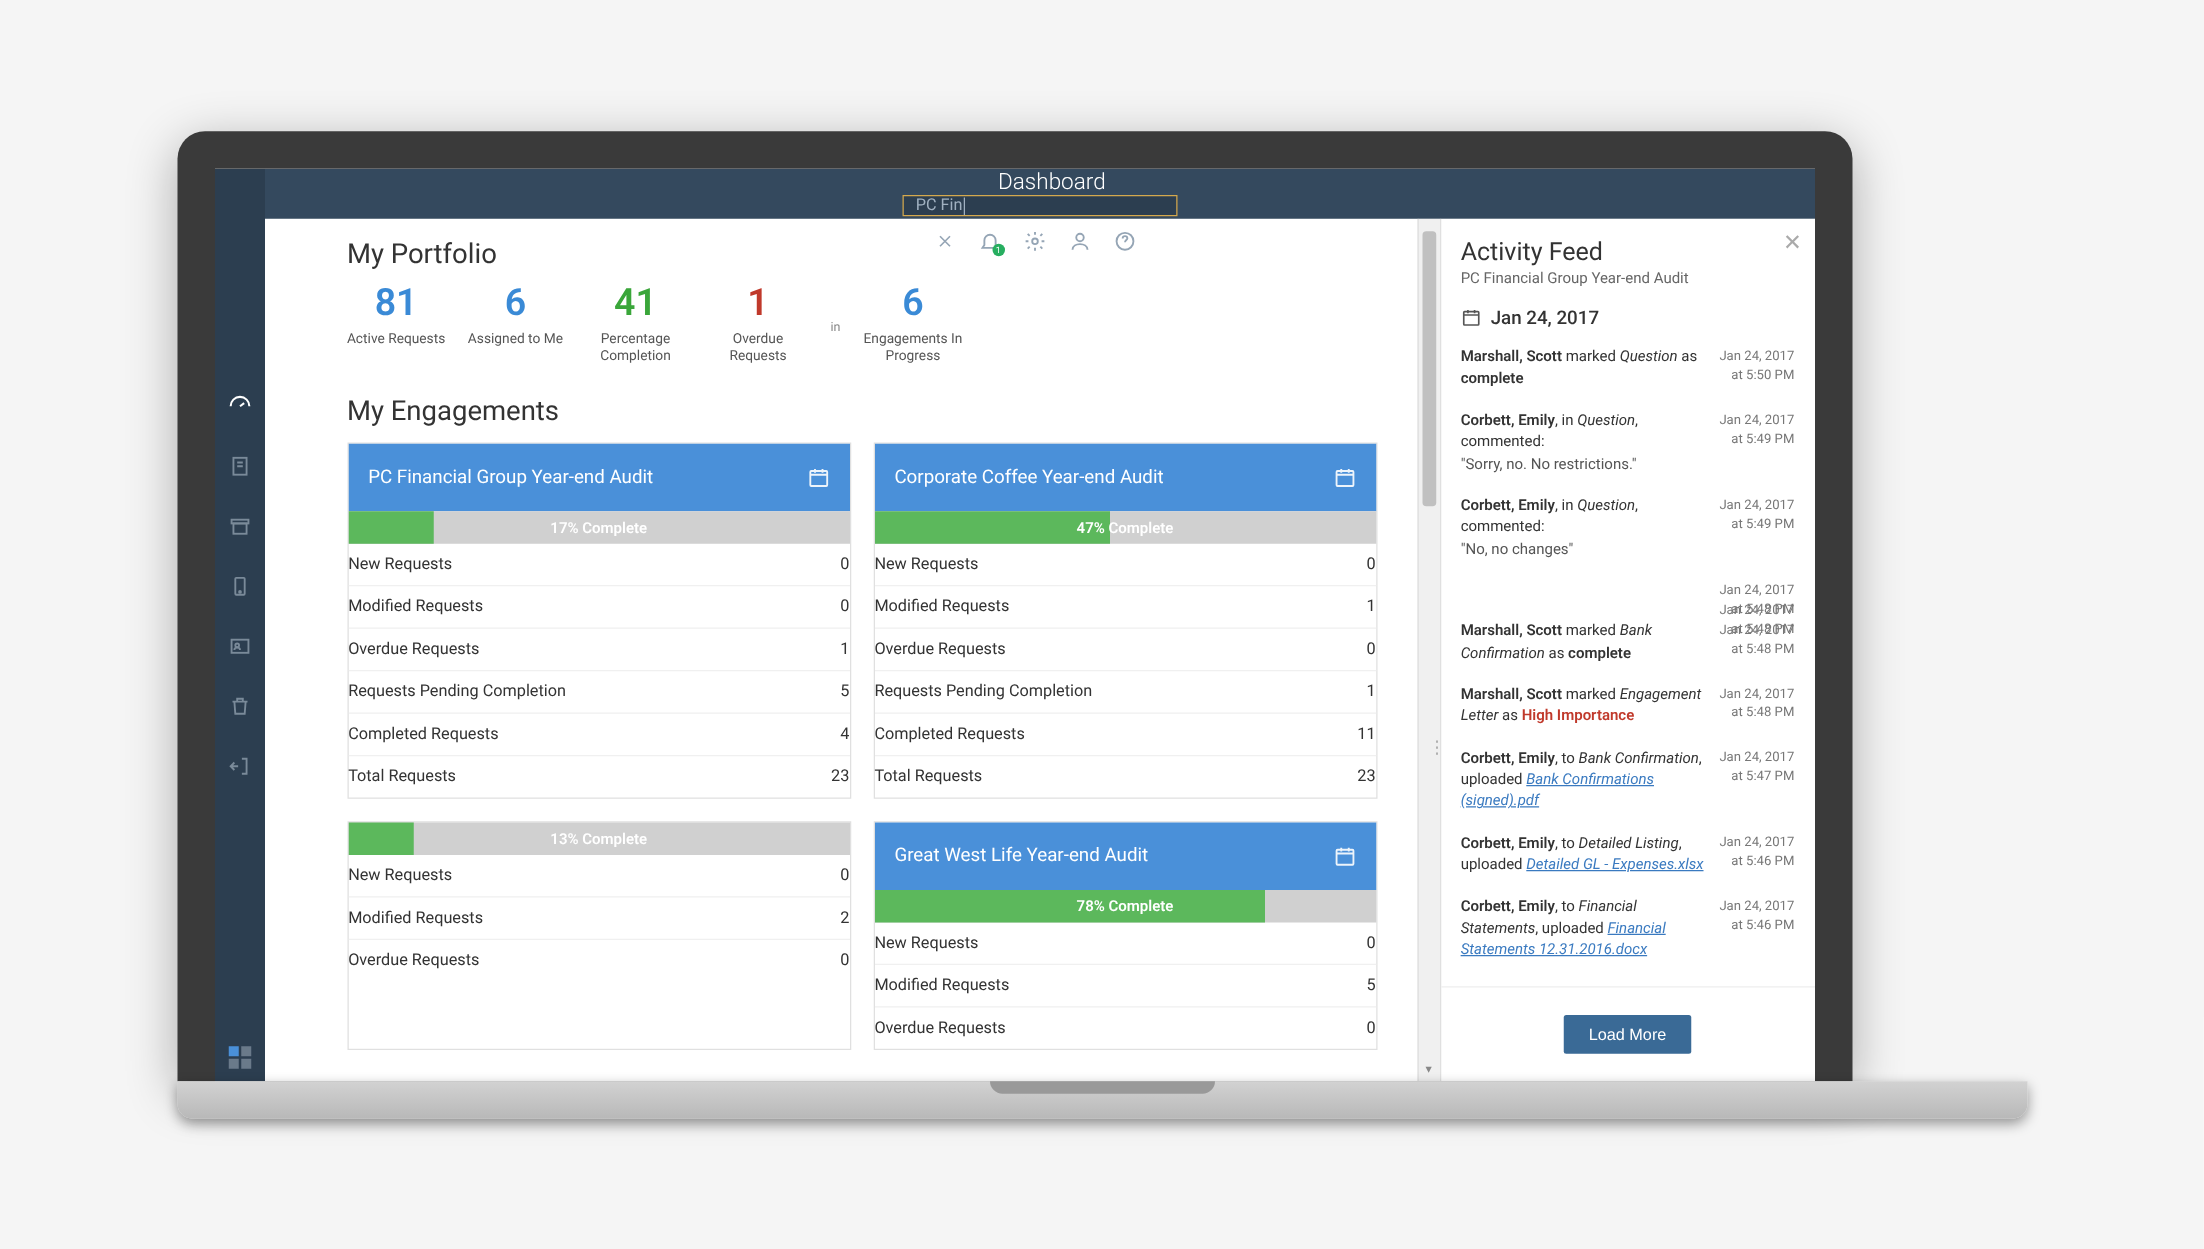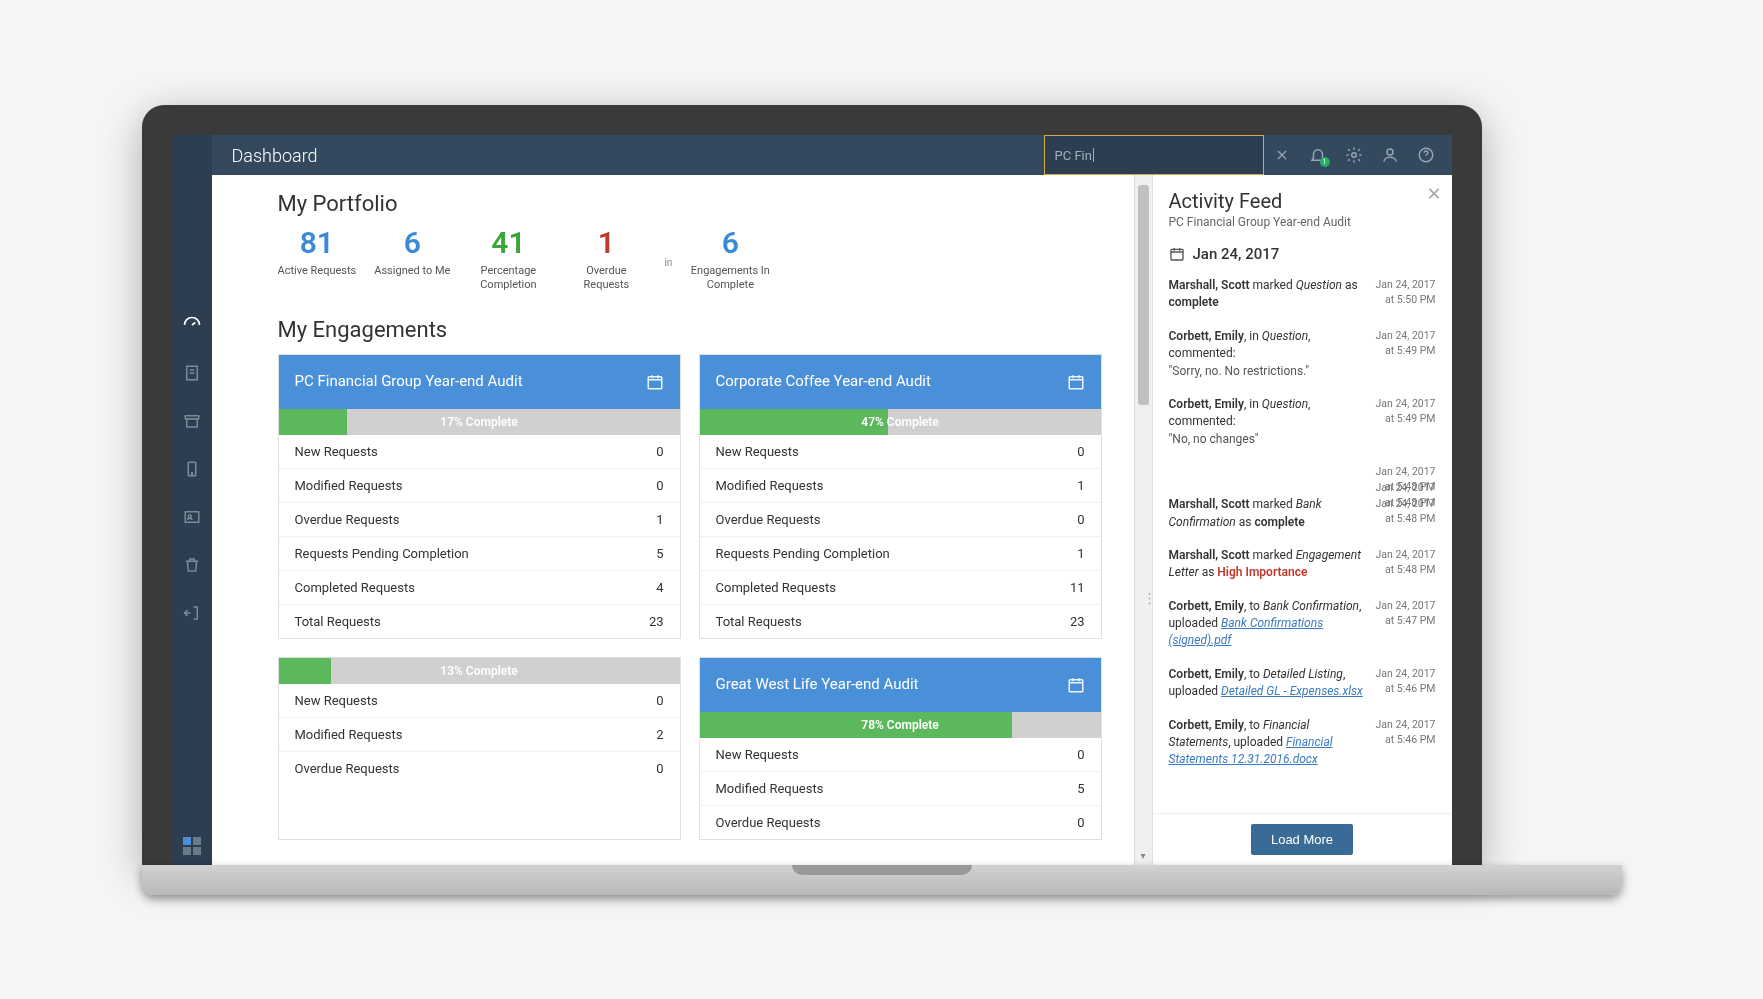--- a/index.html
+++ b/index.html
@@ -9,21 +9,21 @@
 .laptop-base::before { content:""; position:absolute; top:0; left:50%; transform:translateX(-50%); width:180px; height:10px; background:#999; border-radius:0 0 10px 10px; }
 .screen { background: #fff; height: 730px; display: flex; overflow: hidden; }
 .left-rail { width: 40px; background: #2c3e50; display: flex; flex-direction: column; align-items: center; padding-top: 180px; gap: 28px; position:relative;}
 .rail-icon { width: 20px; height: 20px; color: #7a8a99; display:flex; align-items:center; justify-content:center; cursor:pointer;}
 .rail-icon.active { color: #fff; }
 .rail-bottom { position:absolute; bottom:10px; left:0; right:0; display:flex; justify-content:center;}
 .apps-icon { width:18px; height:18px; display:grid; grid-template-columns:1fr 1fr; grid-template-rows:1fr 1fr; gap:2px;}
 .apps-icon span { background:#6a7a8a;}
 .apps-icon span:first-child { background:#4a90d9;}
 .main-area { flex: 1; display: flex; flex-direction: column; overflow:hidden;}
-.top-bar { height: 40px; background: #34495e; display: flex; align-items: center; color: #fff; }
+.top-bar { height: 40px; background: #34495e; display: flex; align-items: center; color: #fff; flex-direction: column; }
 .top-title { padding-left: 20px; font-size: 18px; font-weight: 300; flex: 1; }
 .search-box { width: 220px; height: 40px; background: #2c3e50; border: 1px solid #d4a94e; color:#a0b0c0; padding: 0 10px; font-size: 13px; display:flex; align-items:center;}
 .top-icons { display: flex; align-items:center; gap: 0; padding: 0 8px 0 0;}
 .top-icon { width: 36px; height: 40px; display:flex; align-items:center; justify-content:center; color:#95a5b5; cursor:pointer; position:relative;}
 .notif-badge { position:absolute; bottom:8px; right:6px; width:10px; height:10px; background:#27ae60; border-radius:50%; font-size:7px; color:#fff; display:flex; align-items:center; justify-content:center;}
 .content-row { display:flex; flex:1; overflow:hidden;}
 .dashboard { flex:1; padding: 16px 22px; overflow-y:auto; position:relative;margin-left:44px;}
 .section-title { font-size: 22px; color: #333; font-weight: 400; margin-bottom: 12px;}
 .stats-row { display:flex; gap: 18px; align-items:flex-start; margin-bottom: 24px;}
 .stat { text-align:center; }
@@ -35,41 +35,41 @@
 .stat.red .stat-value { color: #c0392b; }
 .engagements-grid { display:grid; grid-template-columns: 1fr 1fr; gap: 18px; padding-right: 10px;}
 .card { background:#fff; border:1px solid #e0e0e0; }
 .card-header { background:#4a90d9; color:#fff; padding: 14px 16px; display:flex; align-items:center; justify-content:space-between; min-height:54px;}
 .card-header-title { font-size:15px; line-height:1.3; padding-right:10px;}
 .cal-icon { color:#fff; opacity:0.9;}
 .progress-row { height: 26px; background: #d0d0d0; position:relative; display:flex; align-items:center; justify-content:center;}
 .progress-fill { position:absolute; left:0; top:0; bottom:0; background:#5cb85c;}
 .progress-text { position:relative; font-size:12px; font-weight:600; color:#fff; z-index:1;}
 .card-rows { }
-.card-row { display:flex; justify-content:space-between; padding: 9px 16px; font-size:13px; color:#333; border-bottom:1px solid #f0f0f0;}
+.card-row { display:flex; justify-content:space-between; padding: 9px 0; font-size:13px; color:#333; border-bottom:1px solid #f0f0f0;}
 .card-row:last-child { border-bottom:none;}
 .scrollbar-col { width:18px; background:#f0f0f0; position:relative; border-left:1px solid #ddd;}
 .scroll-thumb { position:absolute; top:10px; left:3px; right:3px; height:220px; background:#c0c0c0; border-radius:3px;}
 .scroll-arrow-b { position:absolute; bottom:4px; left:0; right:0; text-align:center; color:#888; font-size:10px;}
 .activity-panel { width: 300px; border-left:1px solid #e0e0e0; background:#fff; display:flex; flex-direction:column; position:relative;}
 .close-x { position:absolute; top:8px; right:10px; color:#aaa; font-size:18px; cursor:pointer;}
 .activity-header { padding: 14px 16px 8px 16px;}
 .activity-title { font-size:20px; color:#333; font-weight:400;}
 .activity-sub { font-size:12px; color:#666; margin-top:2px;}
 .date-header { padding: 8px 16px; font-size:15px; color:#333; display:flex; align-items:center; gap:8px; font-weight:500;}
 .feed-list { flex:1; overflow-y:auto; padding: 0 16px;}
 .feed-item { padding: 6px 0 10px 0; border-bottom: none; font-size:12px; color:#333; position:relative; line-height:1.45;}
 .feed-time { position:absolute; top:6px; right:0; text-align:right; font-size:10.5px; color:#777;}
 .feed-body { padding-right: 72px;}
 .feed-body b { font-weight:600;margin-top:25px;}
 .feed-body i { font-style:italic;}
 .feed-body .hi { color:#c0392b; font-weight:600;}
 .feed-body a { color:#3a7ac0; text-decoration:underline; font-style:italic;}
 .feed-body .quote { color:#555;}
-.load-more-wrap { padding: 10px; text-align:center; border-top:1px solid #eee;}
+.load-more-wrap { padding: 22px; text-align:center; border-top:1px solid #eee;}
 .load-more { background:#3a6a96; color:#fff; border:none; padding:8px 20px; font-size:13px; cursor:pointer; border-radius:2px;}
 .drag-dots { position:absolute; left:-10px; top:420px; color:#aaa; font-size:14px; line-height:0.5;}
 svg { display:block;}
 </style>
 </head>
 <body>
 
 <div>
 <div class="laptop-frame">
 <div class="screen">
@@ -182,21 +182,21 @@
                   <div class="stat-value">41</div>
                   <div class="stat-label">Percentage Completion</div>
                 </div>
                 <div class="stat red">
                   <div class="stat-value">1</div>
                   <div class="stat-label">Overdue Requests</div>
                 </div>
                 <div class="stat-sep">in</div>
                 <div class="stat blue">
                   <div class="stat-value">6</div>
-                  <div class="stat-label">Engagements In Complete</div>
+                  <div class="stat-label">Engagements In Progress</div>
                 </div>
               </div>
 
         <div class="section-title">My Engagements</div>
         <div class="engagements-grid" id="engagements-grid">
                 <div class="card">
     <div class="card-header">
       <div class="card-header-title">PC Financial Group Year-end Audit</div>
       <div class="cal-icon">
         <svg width="18" height="18" viewBox="0 0 24 24" stroke="currentColor" stroke-width="2" fill="none">

